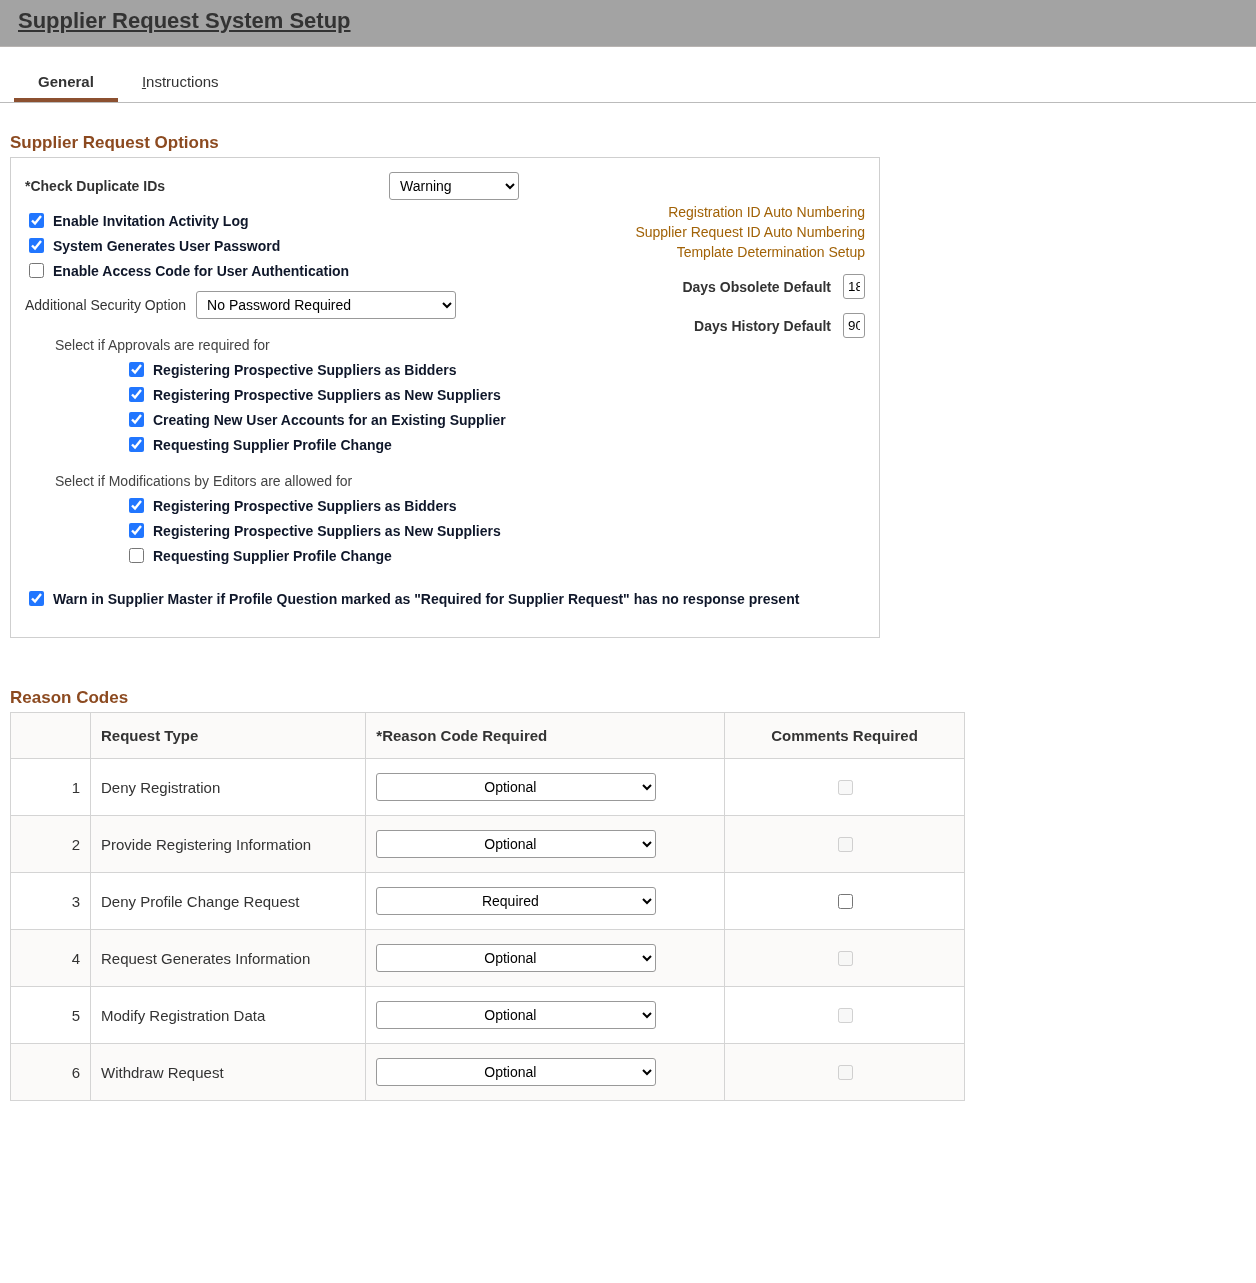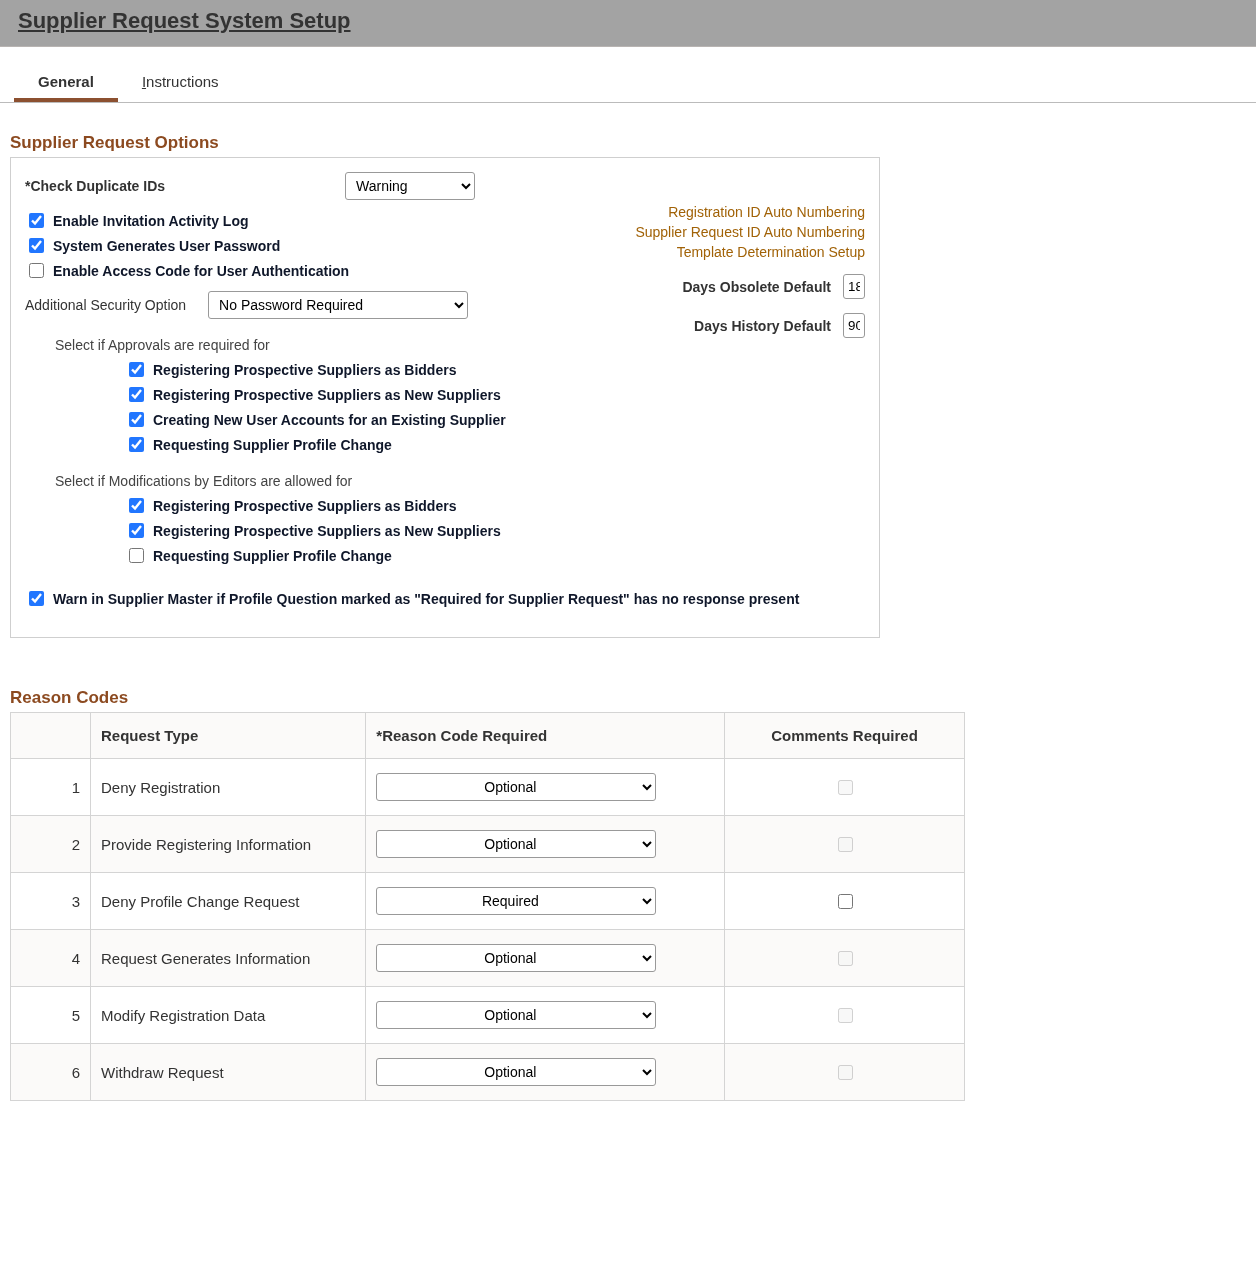--- a/index.html
+++ b/index.html
@@ -145,21 +145,21 @@
   }
   .reason-table td.center, .reason-table th.center { text-align: center; }
   .reason-select {
     width: 280px;
     text-align: center;
   }
   input[type="checkbox"] {
     width: 15px; height: 15px;
     accent-color: #2176ff;
   }
-  .sec-opt-row { display:flex; align-items:center; gap:22px; margin-top:10px;}
+  .sec-opt-row { display:flex; align-items:center; gap:10px; margin-top:10px;}
 </style>
 </head>
 <body>
 
 <div class="header-bar">
   <h1 class="page-title">Supplier Request System Setup</h1>
 </div>
 
 <div class="tab-row">
   <div class="tab active">General</div>
@@ -167,21 +167,21 @@
 </div>
 
 <div class="content">
 
   <div class="section-title">Supplier Request Options</div>
   <div class="options-box">
     <div class="two-col">
       <div class="left-col">
         <div class="form-row">
           <label class="lbl" style="width:320px;">*Check Duplicate IDs</label>
-          <select style="width:130px;">
+          <select style="width:130px;margin-left:44px;">
             <option>Warning</option>
           </select>
         </div>
 
         <div class="check-line" style="margin-top:10px;">
           <input type="checkbox" id="cb1" checked="" style="">
           <label for="cb1">Enable Invitation Activity Log</label>
         </div>
         <div class="check-line">
           <input type="checkbox" id="cb2" checked="" style="">

